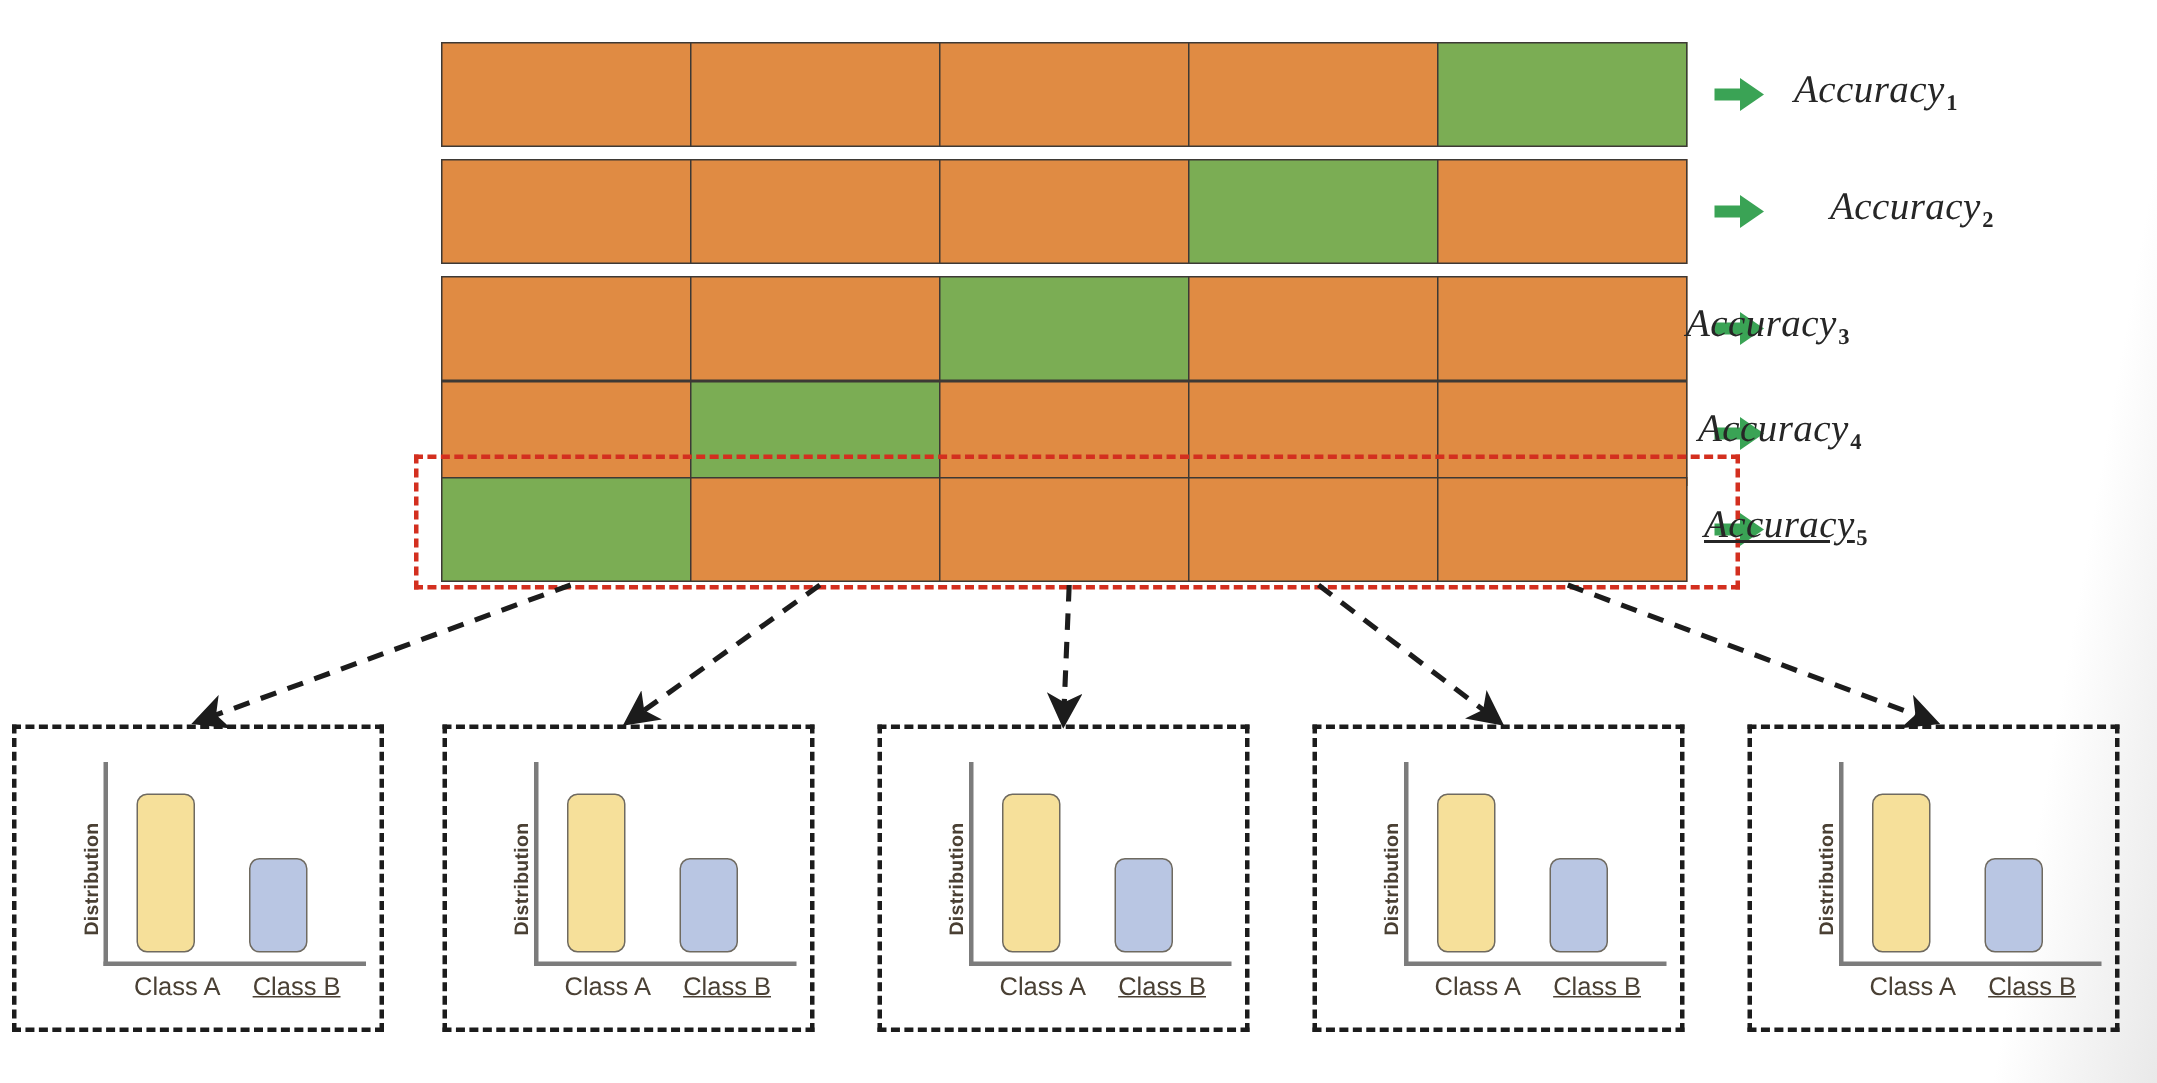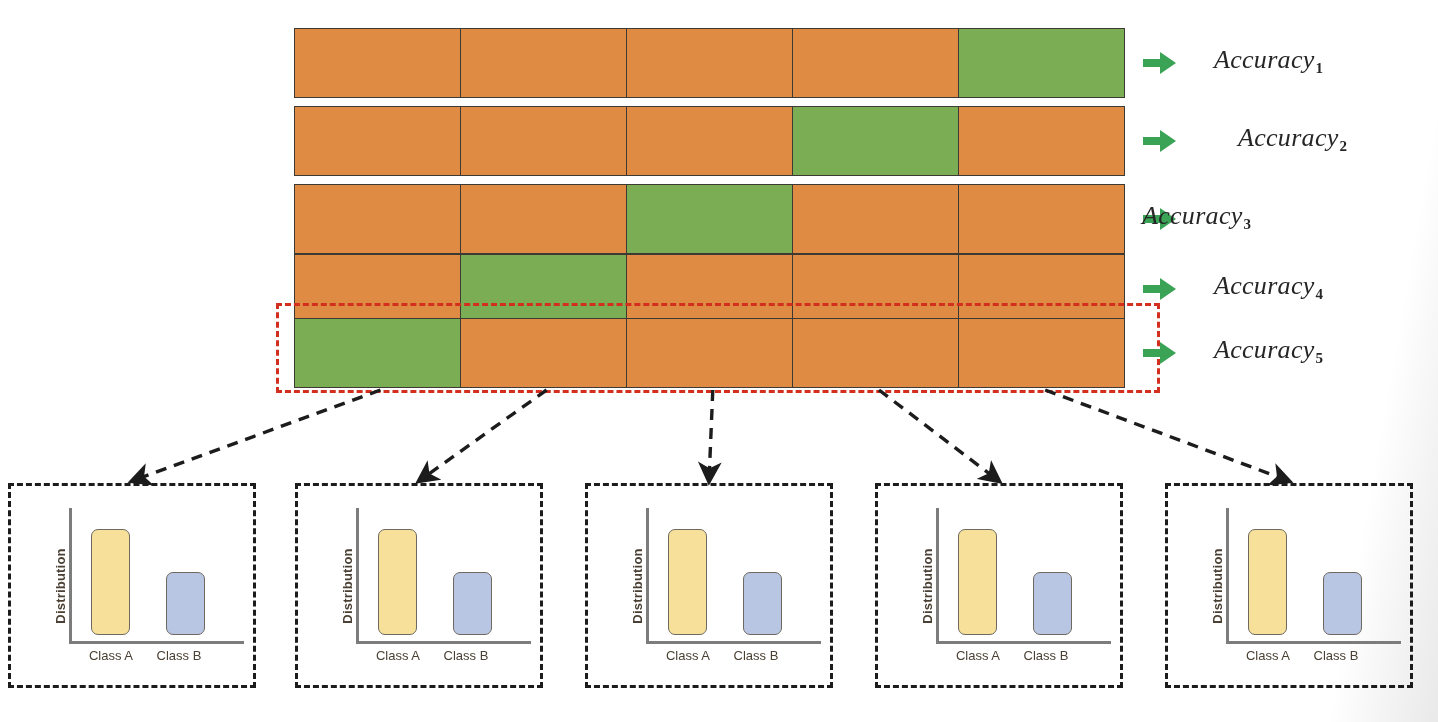--- a/index.html
+++ b/index.html
@@ -58,21 +58,20 @@
     height: 26px;
   }
   .acc-label {
     position: absolute;
     font-family: "Liberation Serif", serif;
     font-style: italic;
     font-size: 26px;
     color: #262626;
     white-space: nowrap;
     letter-spacing: .3px;
-    margin-left: 18px;
   }
   .acc-label sub {
     font-size: 15px;
     font-style: normal;
     font-weight: bold;
     vertical-align: baseline;
     position: relative;
     top: 5px;
     left: 1px;
   }
@@ -144,27 +143,27 @@
     background: #f6e09a;
   }
   .bar.class-b {
     left: 155px;
     width: 39px;
     background: #b9c6e3;
   }
   .bar-tick {
     position: absolute;
     top: 162px;
-    font-size: 13px;
+    font-size: 17px;
     color: #4a4034;
-    text-align: center;
+    text-align: right;
     white-space: nowrap;
   }
   .bar-tick.a { left: 64px; width: 72px; }
-  .bar-tick.b { left: 132px; width: 72px; }
+  .bar-tick.b { left: 144px; width: 72px; text-decoration: underline; }
 </style>
 </head>
 <body>
 
 <div id="stage">
 
   <div id="folds-host">
       <div class="fold-row" style="top: 28px;">
         <div class="fold-cell train"></div>
         <div class="fold-cell train"></div>
@@ -285,18 +284,18 @@
       <path d="M1 9 L18 9 L18 2 L34 13 L18 24 L18 17 L1 17 Z" fill="#3AA355"></path>
     </svg>
     <div class="acc-label" style="left: 1220px; top: 123px;"><span>Accuracy</span><sub>2</sub></div>
     <svg class="acc-arrow" viewBox="0 0 36 26" style="left: 1142px; top: 206px;">
       <path d="M1 9 L18 9 L18 2 L34 13 L18 24 L18 17 L1 17 Z" fill="#3AA355"></path>
     </svg>
     <div class="acc-label" style="left: 1124px; top: 201px;"><span>Accuracy</span><sub>3</sub></div>
     <svg class="acc-arrow" viewBox="0 0 36 26" style="left: 1142px; top: 276px;">
       <path d="M1 9 L18 9 L18 2 L34 13 L18 24 L18 17 L1 17 Z" fill="#3AA355"></path>
     </svg>
-    <div class="acc-label" style="left: 1196px; top: 271px;"><span>Accuracy</span><sub>4</sub></div>
+    <div class="acc-label" style="left: 1132px; top: 271px;"><span>Accuracy</span><sub>4</sub></div>
     <svg class="acc-arrow" viewBox="0 0 36 26" style="left: 1142px; top: 340px;">
       <path d="M1 9 L18 9 L18 2 L34 13 L18 24 L18 17 L1 17 Z" fill="#3AA355"></path>
     </svg>
-    <div class="acc-label" style="left: 1196px; top: 335px;"><span>Accuracy</span><sub>5</sub></div>
+    <div class="acc-label" style="left: 1136px; top: 335px; text-decoration: underline;"><span>Accuracy</span><sub>5</sub></div>
   </div>
 
 </body></html>

